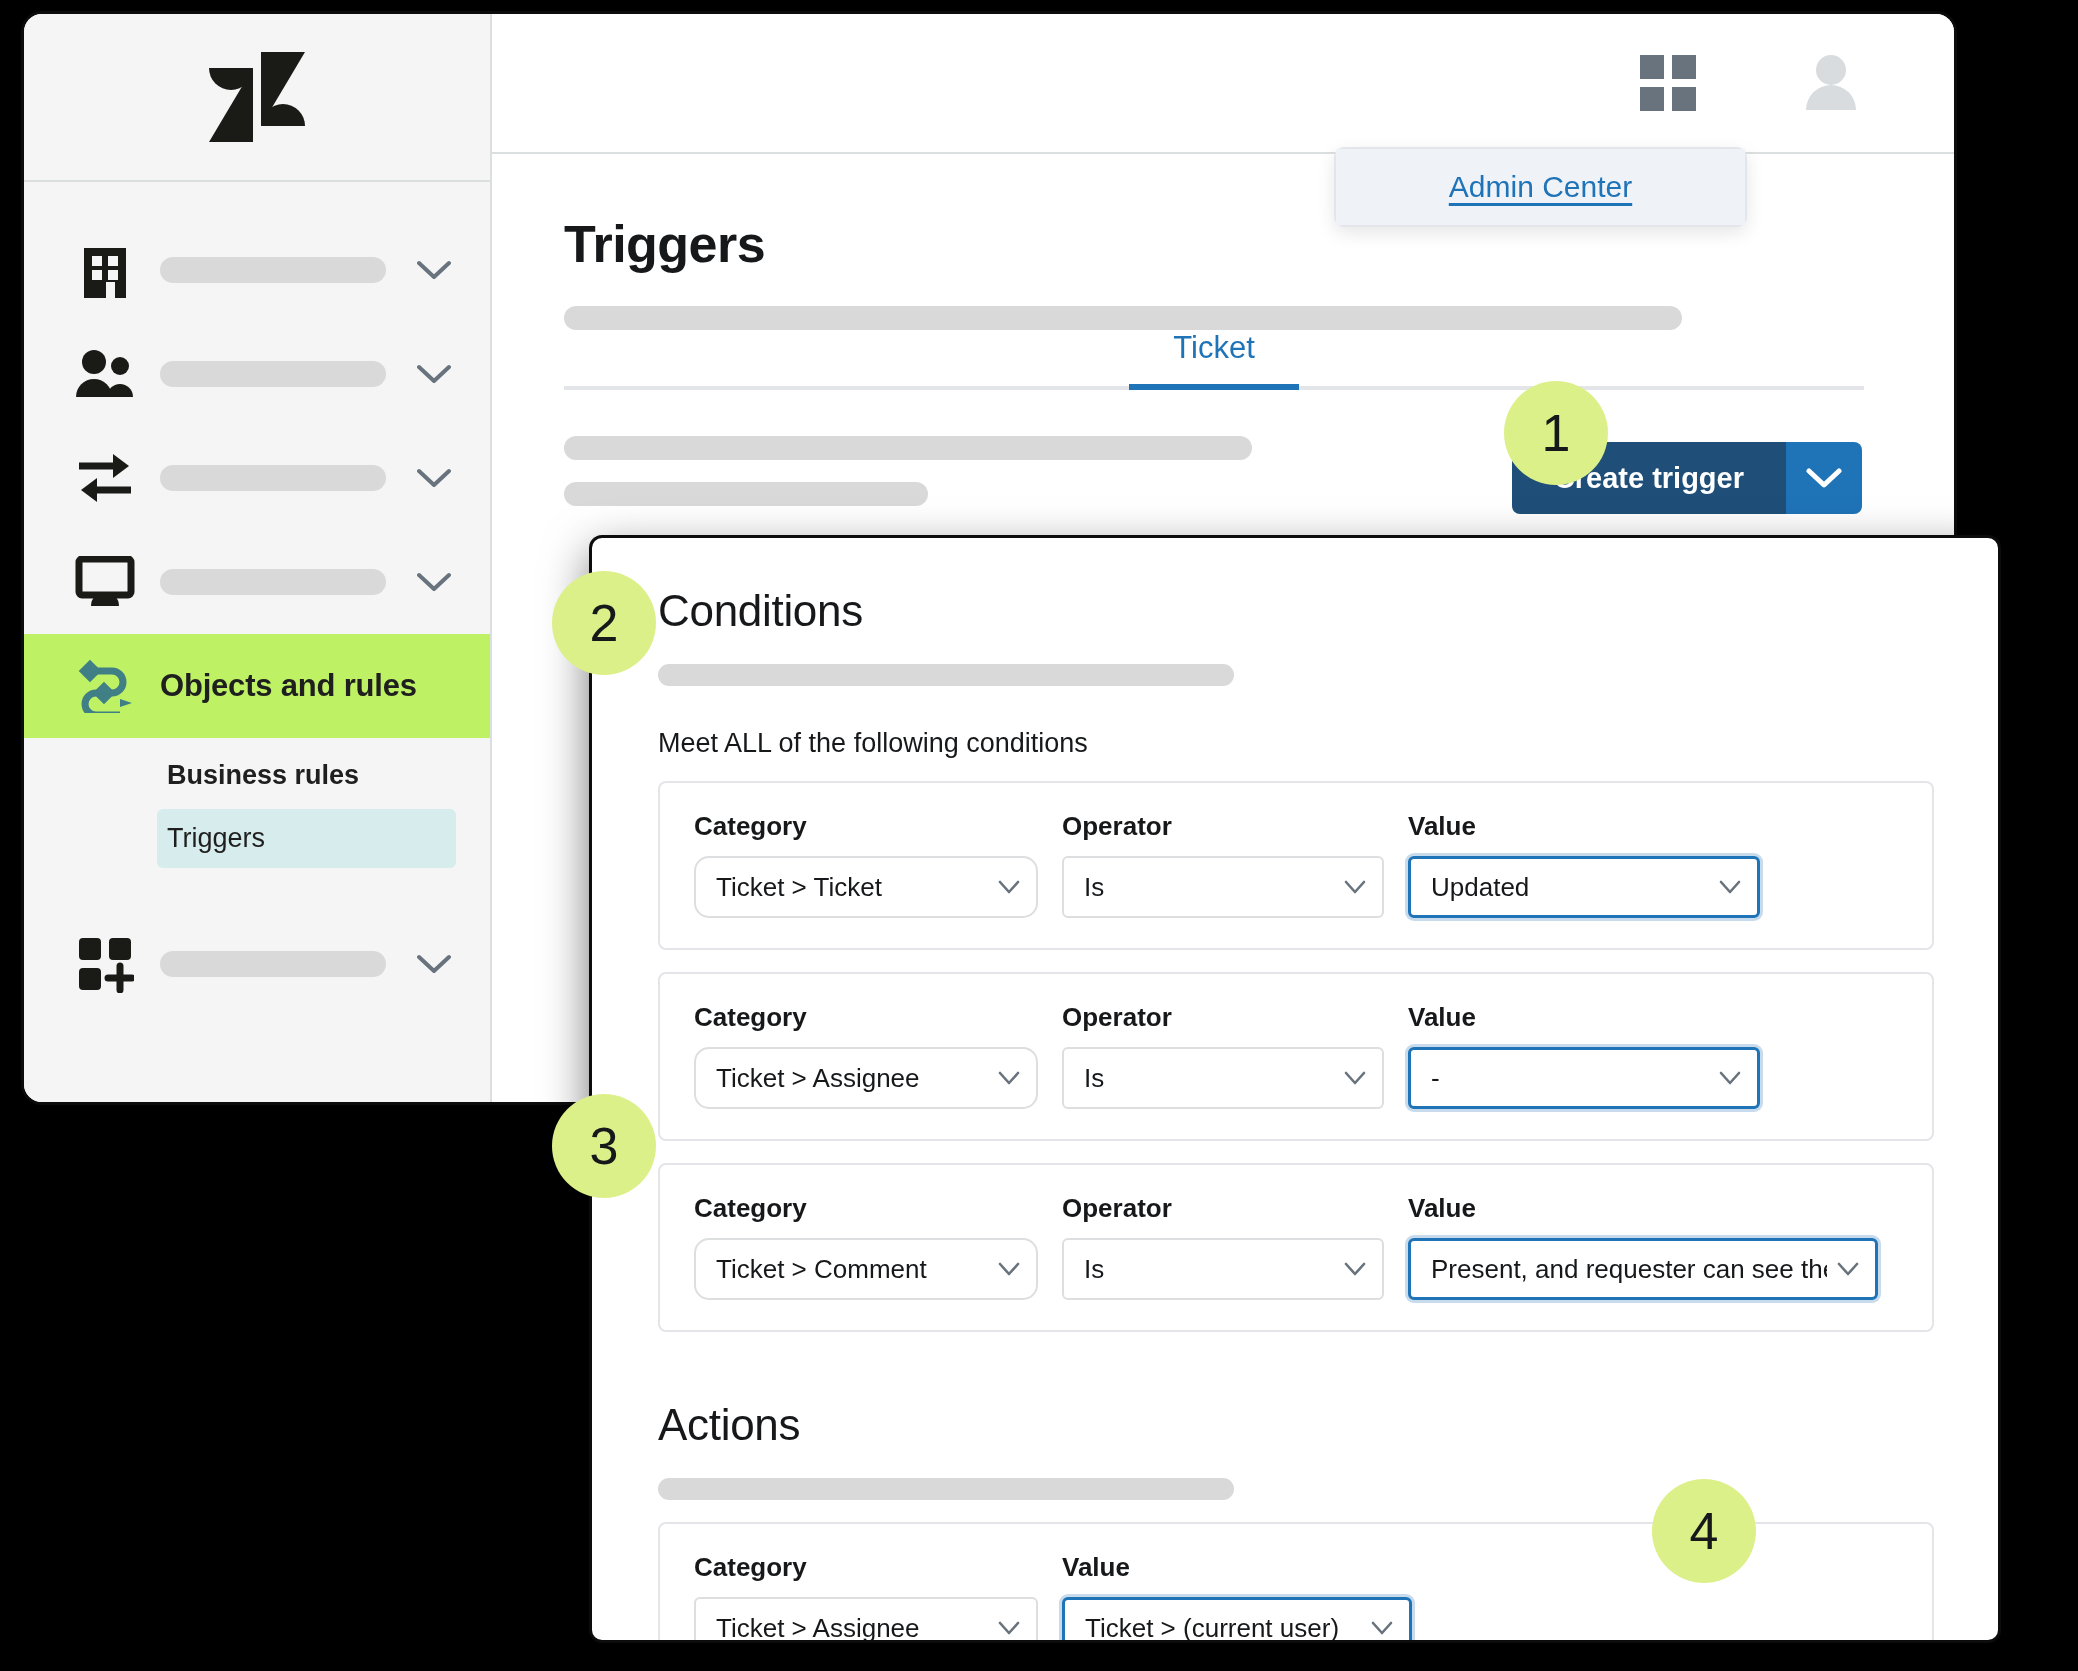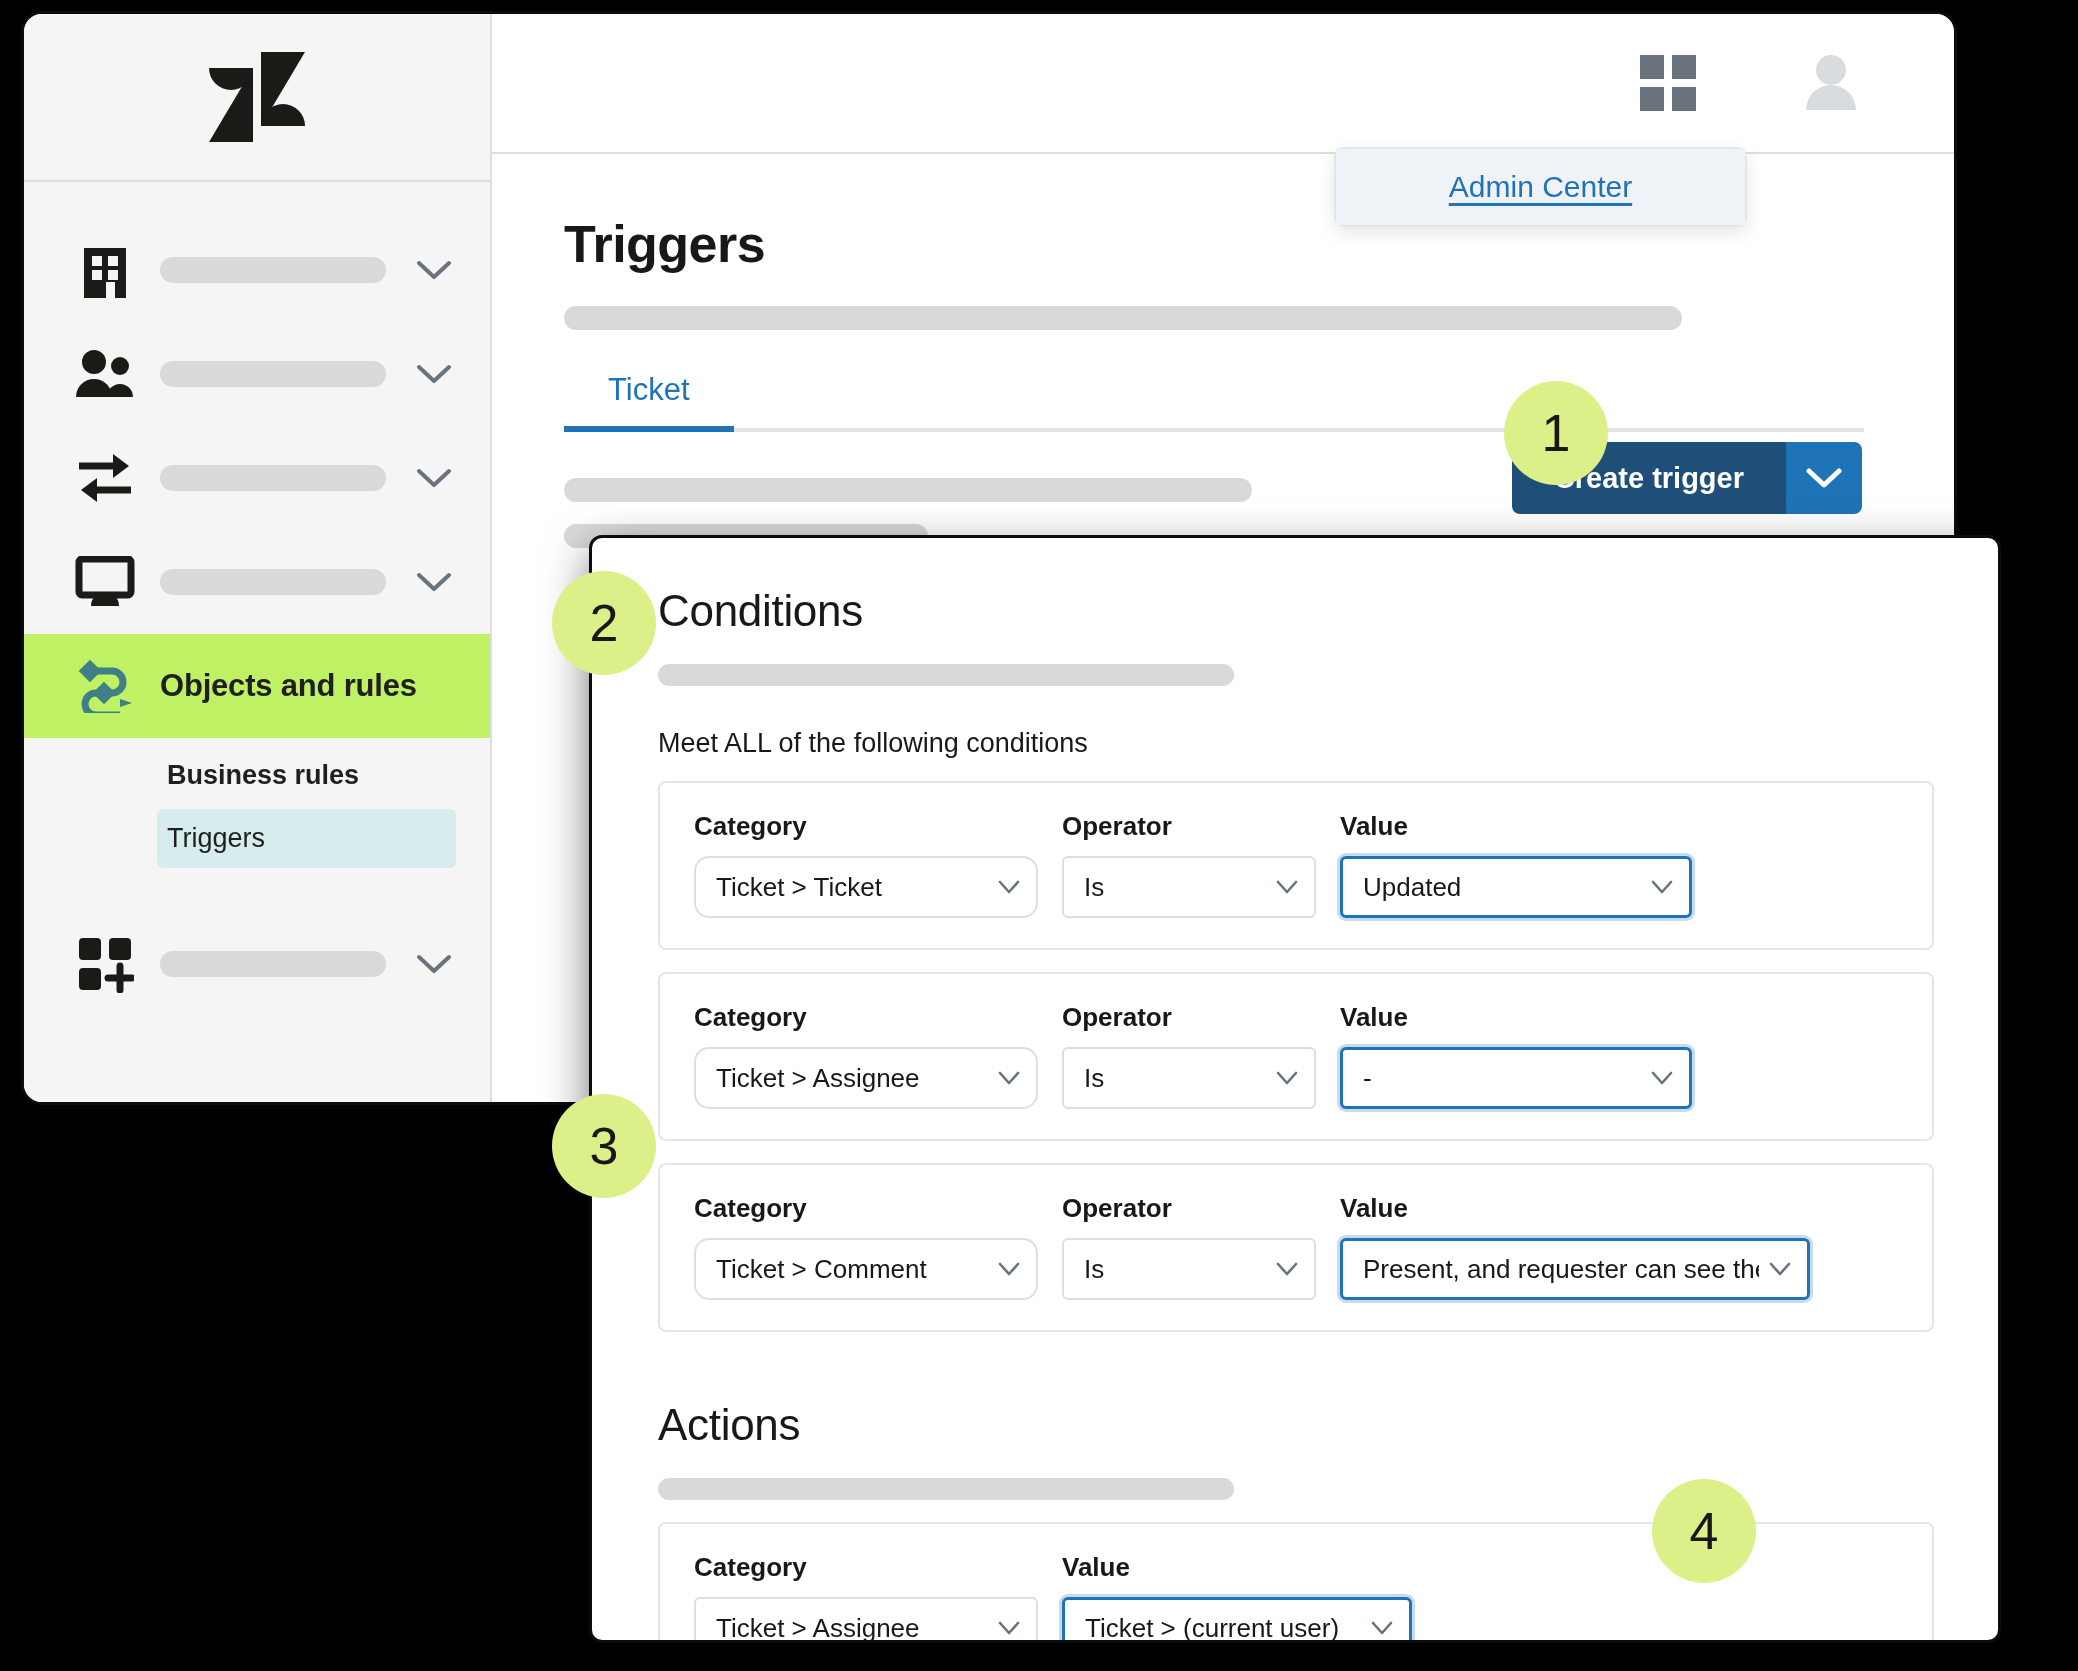--- a/index.html
+++ b/index.html
@@ -96,21 +96,21 @@
   }
   .admin-link {
     color: #1f73b7; font-size: 30px; text-decoration: underline;
     text-underline-offset: 6px;
   }
 
   .content-pad { padding: 60px 0 0 72px; }
   .page-title { font-size: 52px; font-weight: 700; color: #17181a; letter-spacing: -0.5px; }
   .title-ph { margin-top: 32px; width: 1118px; height: 24px; background: #d9d9d9; border-radius: 12px; }
 
-  .tabs { margin-top: 42px; position: relative; width: 1300px; }
+  .tabs { position: relative; width: 1300px; text-align: center; }
   .tab-strip { position: absolute; left: 0; right: 0; bottom: 0; height: 4px; background: #e3e5e8; }
   .tab {
     display: inline-block; position: relative;
     font-size: 31px; color: #1f73b7; font-weight: 400;
     padding: 0 44px 24px 44px;
   }
   .tab .tab-underline { position: absolute; left: 0; right: 0; bottom: 0; height: 6px; background: #1f73b7; z-index: 2; }
 
   .sub-ph-1 { margin-top: 46px; width: 688px; height: 24px; background: #d9d9d9; border-radius: 12px; }
   .sub-ph-2 { margin-top: 22px; width: 364px; height: 24px; background: #d9d9d9; border-radius: 12px; }
@@ -160,21 +160,21 @@
   .fld-label { font-size: 26px; font-weight: 700; color: #17181a; margin-bottom: 14px; }
   .select {
     height: 62px; border: 2px solid #dcdee0; border-radius: 6px;
     background: #fff; display: flex; align-items: center;
     padding: 0 16px 0 20px; gap: 10px;
   }
   .select.focused { border: 3px solid #1f73b7; box-shadow: 0 0 0 3px #c7dbed; }
   .select-text { flex: 1 1 auto; font-size: 26px; color: #17181a; white-space: nowrap; overflow: hidden; }
   .select .caret svg { display: block; }
   .w-cat { width: 344px; border-radius: 15px; }
-  .w-op  { width: 254px; }
+  .w-op  { width: 322px; }
   .w-val { width: 352px; }
   .w-val-wide { width: 470px; }
   .w-act-cat { width: 344px; }
   .w-act-val { width: 350px; }
 
   .actions-head { margin-top: 68px; }
 
   
   .badge {
     position: absolute;

